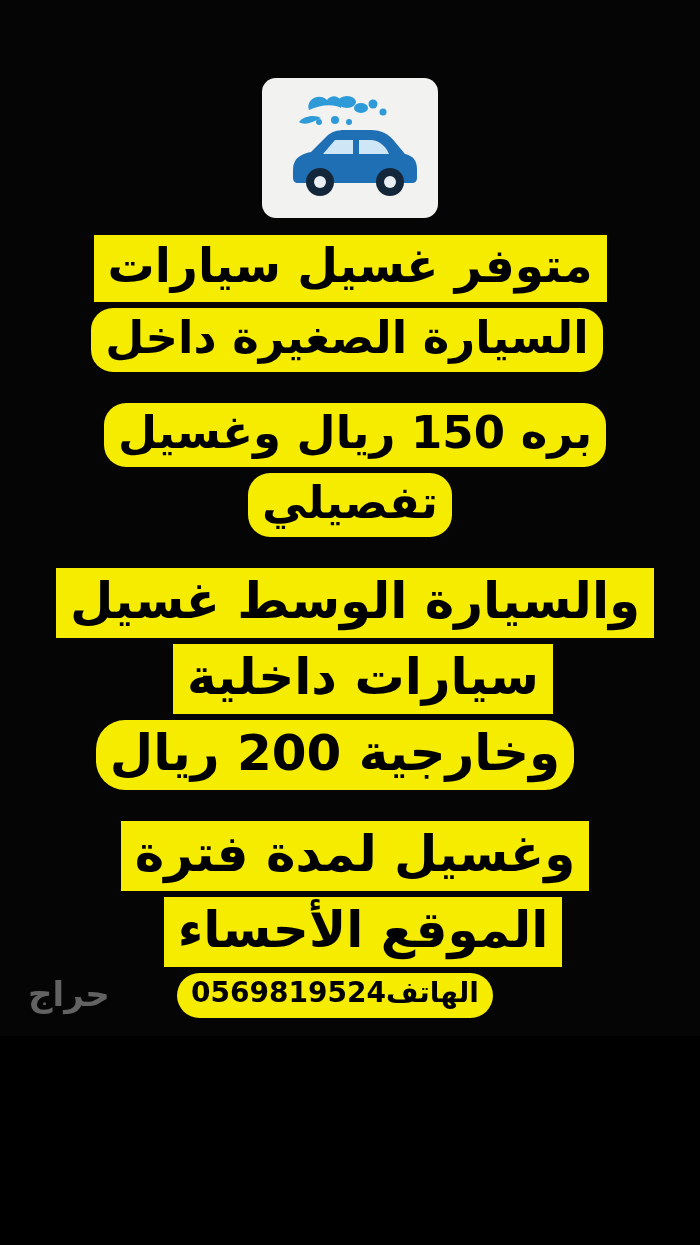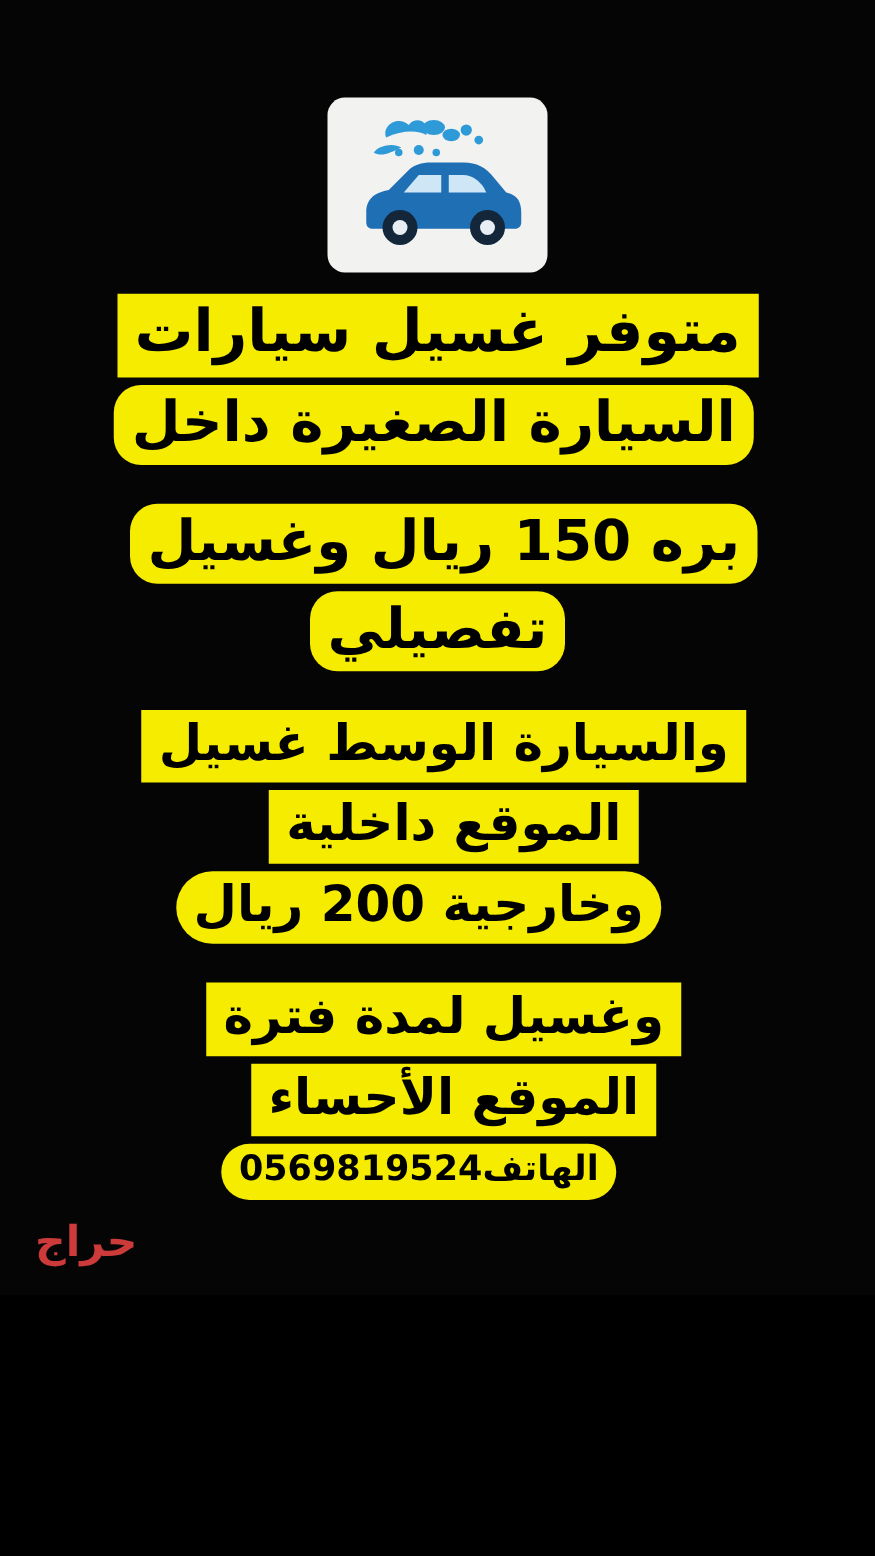--- a/index.html
+++ b/index.html
@@ -58,35 +58,35 @@
     padding: 4px 14px 8px 14px;
     margin: 3px 0;
     text-align: center;
     white-space: nowrap;
     direction: rtl;
     unicode-bidi: isolate;
   }
 
   .s-xl { font-size: 47px; }
   .s-lg { font-size: 45px; border-radius: 22px; }
-  .s-md { font-size: 40px; }
+  .s-md { font-size: 50px; }
   .s-sm { font-size: 28px; }
 
   
   .off-a { margin-right: 6px; }
   .off-b { margin-left: 10px; margin-top: 28px; }
   .off-c { margin-right: 30px; border-radius: 29px; }
   .off-d { margin-left: 26px; }
 
   
   .watermark {
     position: absolute;
     left: 28px;
     bottom: 22px;
-    color: #ef4444;
+    color: #737373;
     font-size: 34px;
     font-weight: bold;
     letter-spacing: 2px;
     direction: rtl;
     opacity: 0.85;
   }
 </style>
 </head>
 <body>
 
@@ -128,21 +128,21 @@
       </g>
     </svg>
   </div>
 
   <div class="lines">
     <span class="line s-xl">متوفر غسيل سيارات</span>
     <span class="line s-lg off-a">السيارة الصغيرة داخل</span>
     <span class="line s-lg off-b">بره 150 ريال وغسيل</span>
     <span class="line s-lg">تفصيلي</span>
     <span class="line s-md off-b">والسيارة الوسط غسيل</span>
-    <span class="line s-md off-d">الموقع داخلية</span>
+    <span class="line s-md off-d">سيارات داخلية</span>
     <span class="line s-md off-c">وخارجية 200 ريال</span>
     <span class="line s-md off-b">وغسيل لمدة فترة</span>
     <span class="line s-md off-d">الموقع الأحساء</span>
     <span class="line s-sm off-c">الهاتف0569819524</span>
   </div>
 
   <div class="watermark">حراج</div>
 </div>
 
 </body></html>

